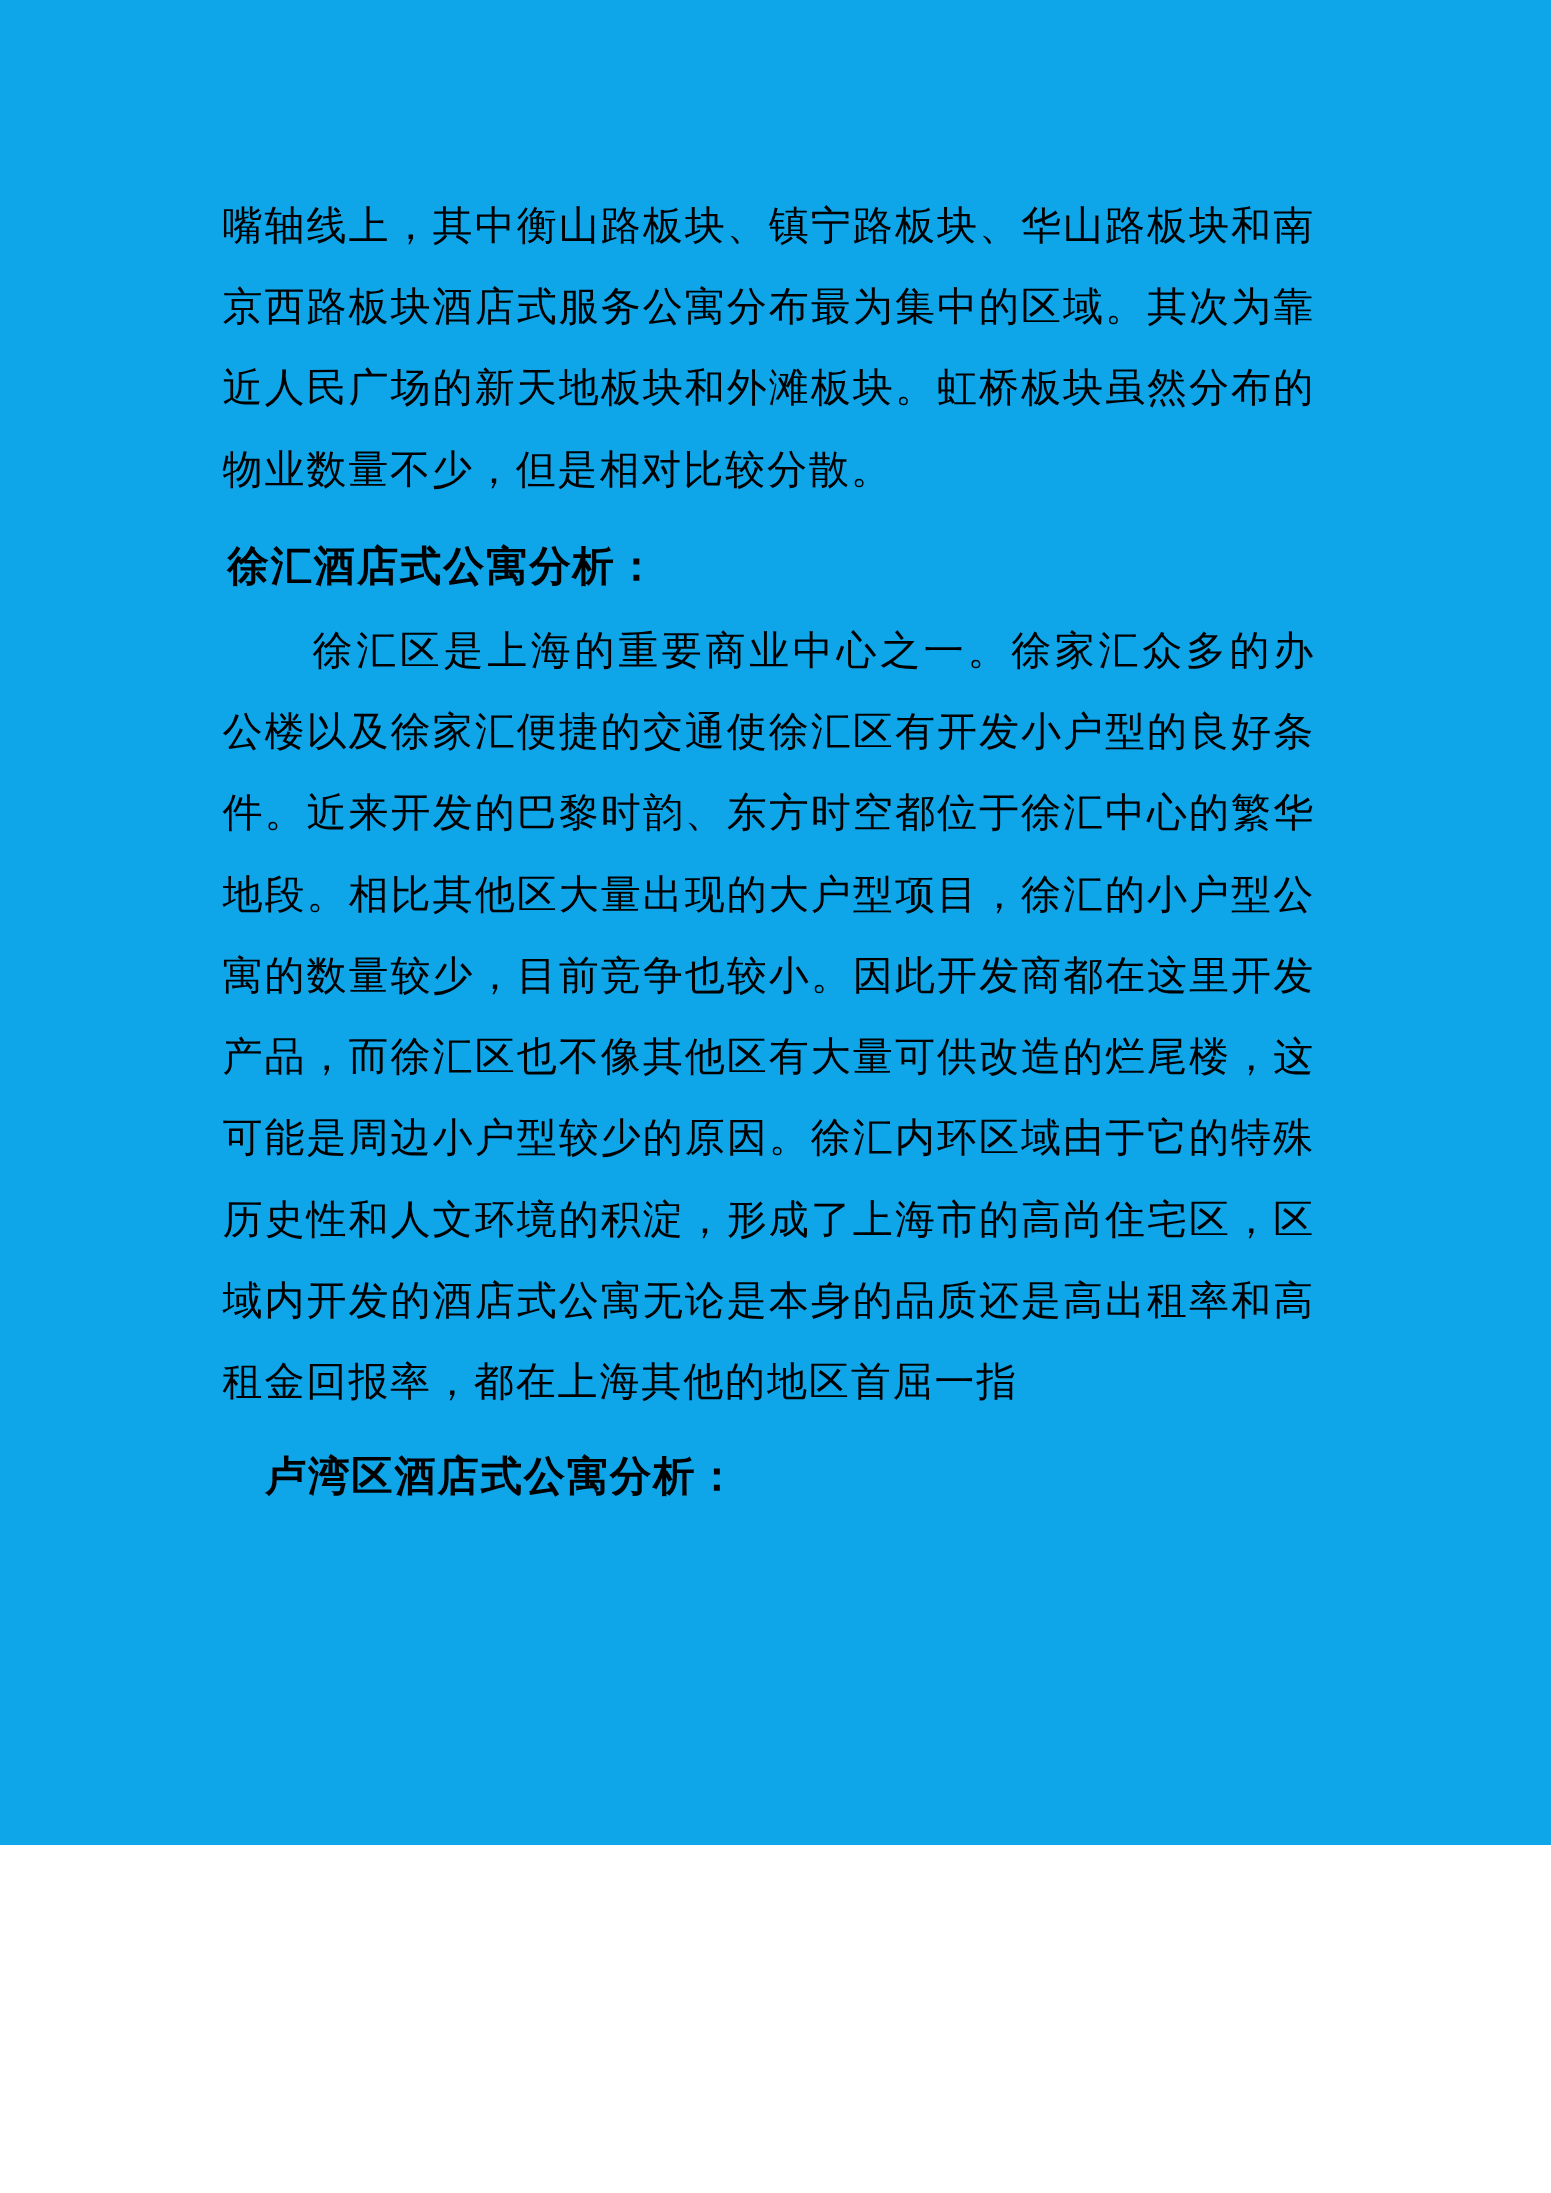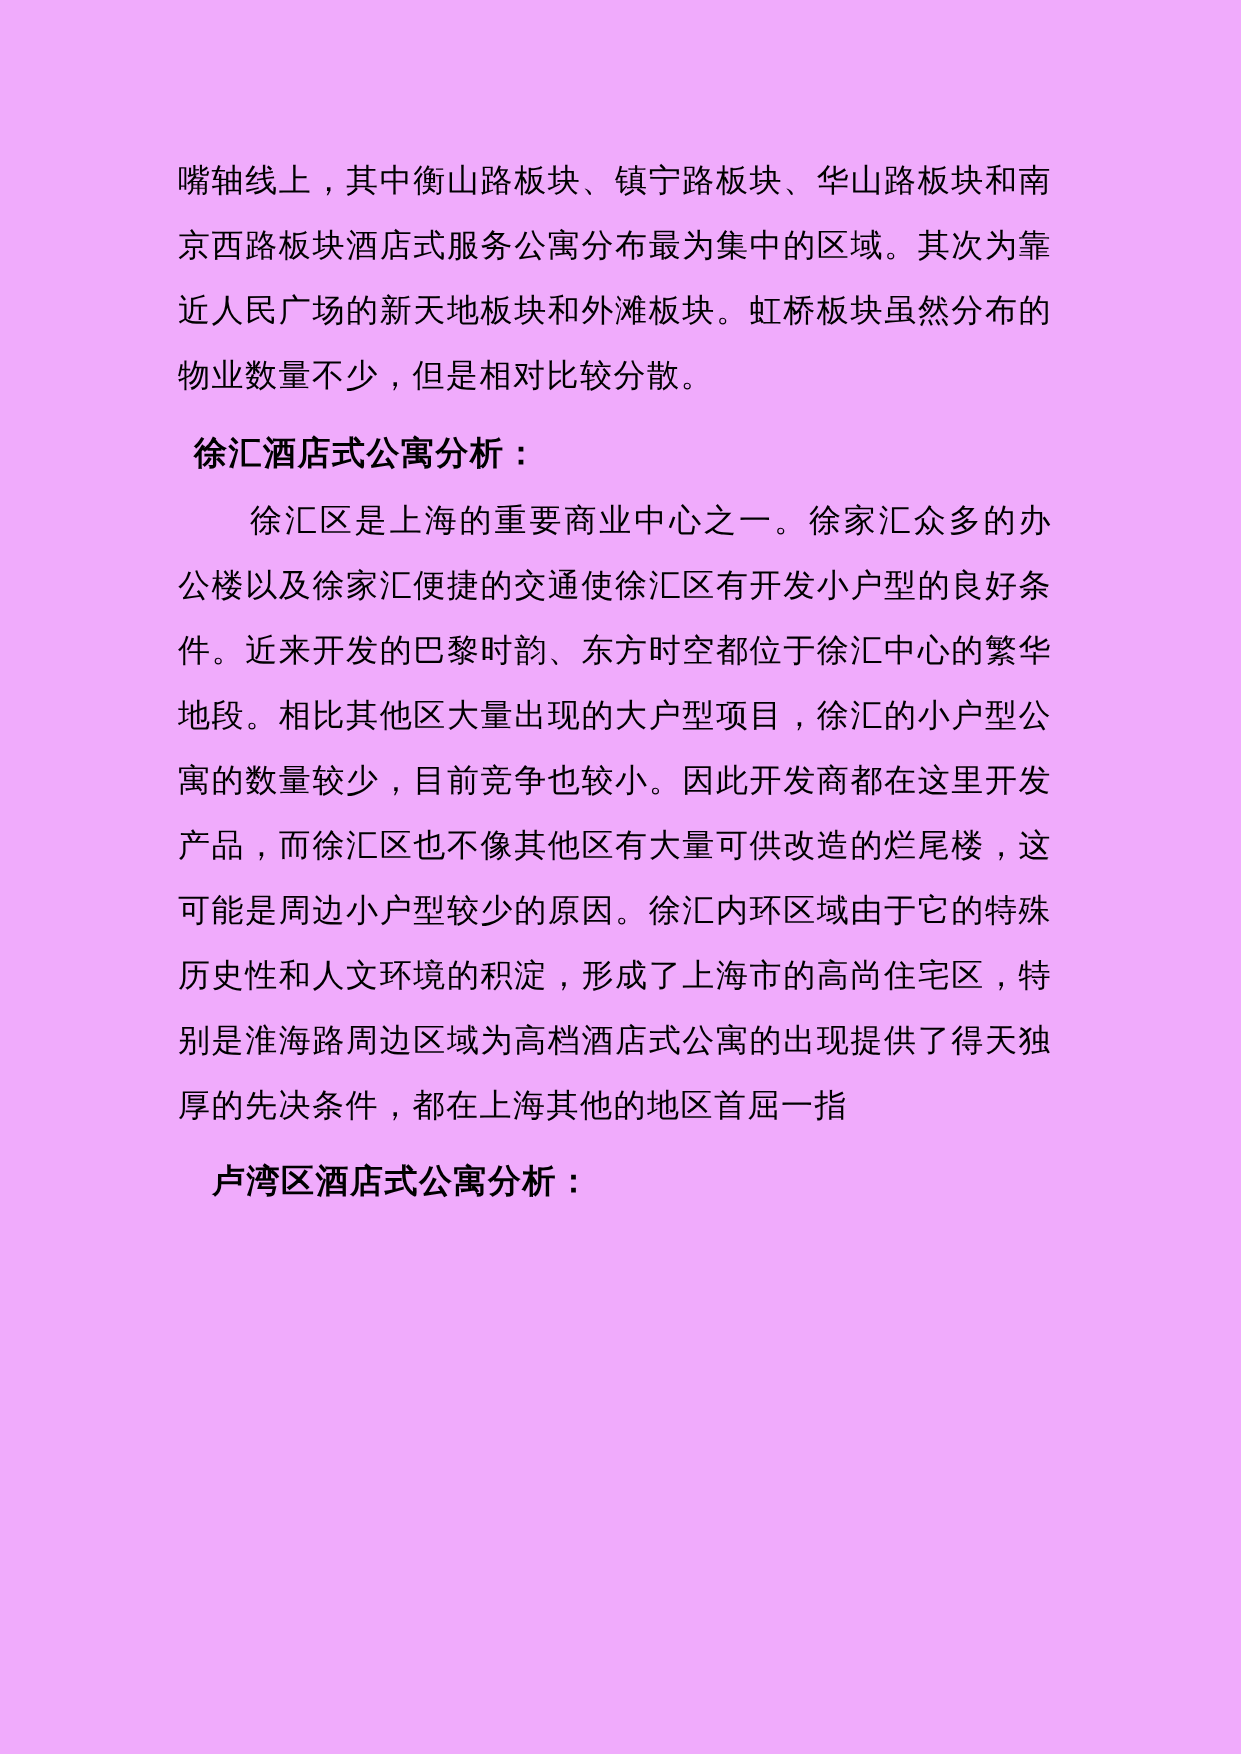--- a/index.html
+++ b/index.html
@@ -4,22 +4,22 @@
 <style>
   html, body {
     margin: 0;
     padding: 0;
     background: #ffffff;
   }
   .page {
     position: relative;
     box-sizing: border-box;
     width: 1241px;
-    height: 1754px;
-    background: #f0abfc;
+    height: 1476px;
+    background: #0ea5e9;
     padding: 148px 189px 0 178px;
     overflow: hidden;
     font-family: "Liberation Sans", "DejaVu Sans", sans-serif;
     color: #000000;
   }
   .para {
     margin: 0;
     font-size: 32px;
     line-height: 65px;
     letter-spacing: 1.5px;
@@ -30,21 +30,21 @@
   }
   .heading {
     margin: 0;
     font-size: 33px;
     font-weight: 700;
     line-height: 65px;
     letter-spacing: 1.5px;
     text-align: left;
   }
   .heading-xuhui {
-    margin: 12px 0 3px 16px;
+    margin: 12px 0 3px 4px;
   }
   .heading-luwan {
     margin: 10px 0 13px 34px;
   }
   .para-intro {
     text-indent: 0;
   }
   .para-xuhui {
     text-indent: 72px;
   }
@@ -53,17 +53,17 @@
   }
 </style>
 </head>
 <body>
 
 <div class="page">
   <p class="para para-intro">嘴轴线上，其中衡山路板块、镇宁路板块、华山路板块和南京西路板块酒店式服务公寓分布最为集中的区域。其次为靠近人民广场的新天地板块和外滩板块。虹桥板块虽然分布的物业数量不少，但是相对比较分散。</p>
 
   <h2 class="heading heading-xuhui">徐汇酒店式公寓分析：</h2>
 
-  <p class="para para-xuhui">徐汇区是上海的重要商业中心之一。徐家汇众多的办公楼以及徐家汇便捷的交通使徐汇区有开发小户型的良好条件。近来开发的巴黎时韵、东方时空都位于徐汇中心的繁华地段。相比其他区大量出现的大户型项目，徐汇的小户型公寓的数量较少，目前竞争也较小。因此开发商都在这里开发产品，而徐汇区也不像其他区有大量可供改造的烂尾楼，这可能是周边小户型较少的原因。徐汇内环区域由于它的特殊历史性和人文环境的积淀，形成了上海市的高尚住宅区，特别是淮海路周边区域为高档酒店式公寓的出现提供了得天独厚的先决条件，都在上海其他的地区首屈一指</p>
+  <p class="para para-xuhui">徐汇区是上海的重要商业中心之一。徐家汇众多的办公楼以及徐家汇便捷的交通使徐汇区有开发小户型的良好条件。近来开发的巴黎时韵、东方时空都位于徐汇中心的繁华地段。相比其他区大量出现的大户型项目，徐汇的小户型公寓的数量较少，目前竞争也较小。因此开发商都在这里开发产品，而徐汇区也不像其他区有大量可供改造的烂尾楼，这可能是周边小户型较少的原因。徐汇内环区域由于它的特殊历史性和人文环境的积淀，形成了上海市的高尚住宅区，区域内开发的酒店式公寓无论是本身的品质还是高出租率和高租金回报率，都在上海其他的地区首屈一指</p>
 
   <h2 class="heading heading-luwan">卢湾区酒店式公寓分析：</h2>
 
 </div>
 
 </body></html>

